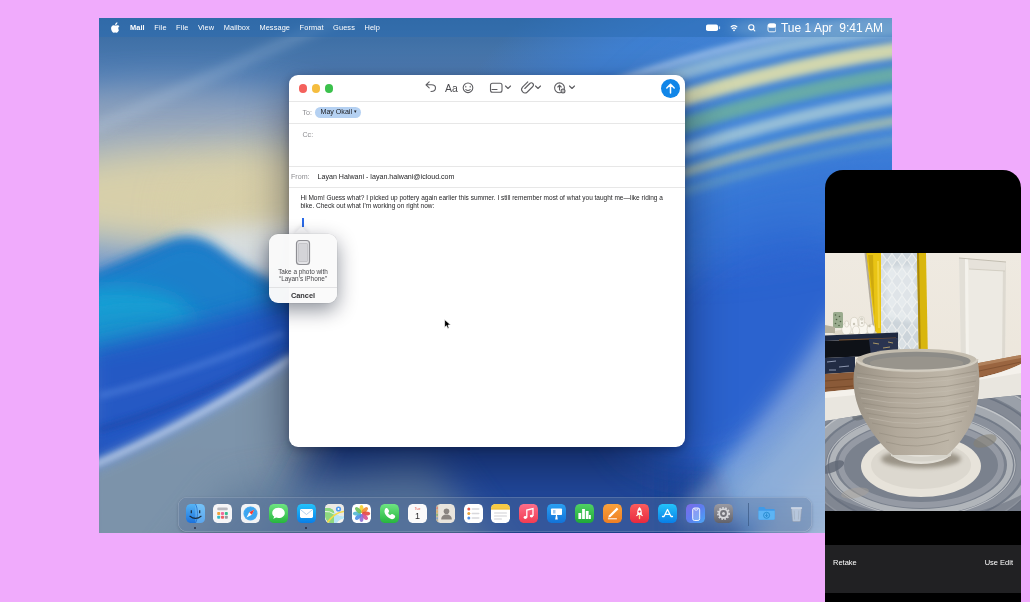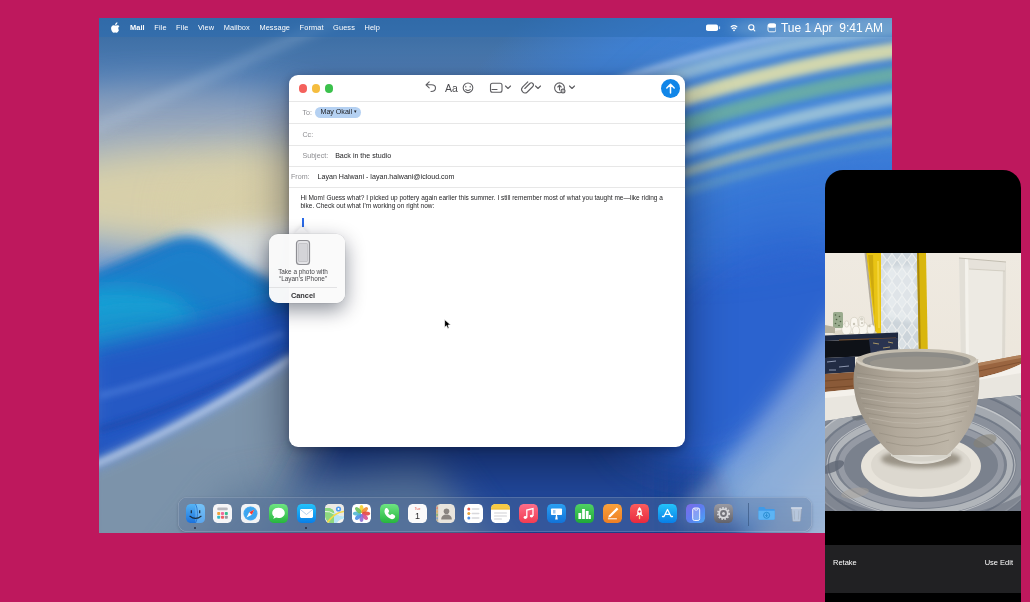--- a/index.html
+++ b/index.html
@@ -1,34 +1,34 @@
 <!DOCTYPE html>
 <html><head>
 <meta charset="utf-8">
 <style>
 * { margin:0; padding:0; box-sizing:border-box; }
 html,body { width:1030px; height:602px; background:#000; font-family:"Liberation Sans", sans-serif; }
-#stage { position:relative; width:1030px; height:602px; background:#be185d; overflow:hidden; will-change:transform; }
+#stage { position:relative; width:1030px; height:602px; background:#f0abfc; overflow:hidden; will-change:transform; }
 #desktop { position:absolute; left:99px; top:18px; width:793px; height:515px; overflow:hidden; background:#3b6fb0; }
 #wall { position:absolute; left:0; top:0; }
 #menubar { position:absolute; left:0; top:0; width:793px; height:19px; color:#fff; font-size:7.4px; display:flex; align-items:center; }
 .mitem { margin-right:9.5px; letter-spacing:0.1px; }
 #menubar .bold { font-weight:bold; }
 #mright { position:absolute; right:9px; top:0; height:19px; display:flex; align-items:center; color:#fff; font-size:12px; }
 
 #mailwin { position:absolute; left:190px; top:57px; width:396px; height:372px; background:#fff; border-radius:9px; box-shadow:0 18px 45px rgba(0,5,30,.5), 0 2px 8px rgba(0,5,30,.3); }
 .tl { position:absolute; top:9.4px; width:8.6px; height:8.6px; border-radius:50%; }
 #sendbtn { position:absolute; left:372px; top:4px; width:19px; height:19px; border-radius:50%; background:#1186e8; }
 .hrow { position:absolute; left:0; width:100%; border-top:1px solid #e7e7e7; font-size:7.1px; color:#8c8c90; }
 .hval { color:#1c1c1e; }
 #mailbody { position:absolute; left:11.5px; top:118.5px; width:370px; font-size:6.5px; line-height:8.4px; color:#1c1c1e; letter-spacing:0px; }
 #caret { position:absolute; left:13px; top:143px; width:1.5px; height:9px; background:#2b6be8; }
 #maypill { display:inline-block; background:#b5d1f2; color:#1c1c1e; border-radius:5.5px; height:11px; line-height:11px; padding:0 4px 0 5px; margin-left:3.5px; vertical-align:middle; position:relative; top:-0.5px;}
 
-#popover { position:absolute; left:170px; top:216px; width:76px; height:69px; background:rgba(250,250,250,.98); border-radius:9px; box-shadow:0 7px 20px rgba(0,10,30,.45), 0 0 0 0.5px rgba(0,0,0,.08); }
+#popover { position:absolute; left:170px; top:216px; width:68px; height:69px; background:rgba(250,250,250,.98); border-radius:9px; box-shadow:0 7px 20px rgba(0,10,30,.45), 0 0 0 0.5px rgba(0,0,0,.08);text-align:right; }
 #povarrow { position:absolute; left:197px; top:210.5px; width:11px; height:11px; background:rgba(250,250,250,.98); transform:rotate(45deg); border-radius:2px 0 0 0; box-shadow:-2px -2px 4px rgba(0,10,30,.08);}
 
 #dock { position:absolute; left:79px; top:479px; width:634px; height:35px; border-radius:9px; background:rgba(88,116,155,0.35); box-shadow:inset 0 0 0 0.5px rgba(255,255,255,.3), 0 1px 3px rgba(0,0,30,.2); }
 .dicon { position:absolute; top:7.2px; width:19px; height:19px; border-radius:4.5px; }
 .ddot { position:absolute; top:29.5px; width:2px; height:2px; border-radius:50%; background:rgba(20,20,40,.75); }
 
 #iphone { position:absolute; left:825px; top:170px; width:196px; height:432px; background:#000; border-radius:18px 18px 0 0; }
 #istatus { position:absolute; left:0; top:0; width:196px; height:22px; color:#fff; }
 #iphototop { position:absolute; left:0; top:83px; width:196px; height:258px; overflow:hidden; }
 #itoolbar { position:absolute; left:0; top:375px; width:196px; height:48px; background:#212123; color:#fff; font-size:7.5px; }
@@ -180,21 +180,20 @@
           </g>
         </g>
       </svg>
       <div id="sendbtn">
         <svg width="19" height="19" viewBox="0 0 19 19">
             <path d="M9.5 14 L9.5 5.5 M5.8 9 L9.5 5.3 L13.2 9" stroke="#fff" stroke-width="1.5" fill="none" stroke-linecap="round" stroke-linejoin="round"></path>
           </svg>
       </div>
       <div class="hrow" style="top:26px;height:22px;line-height:22px;"><span style="margin-left:13.5px">To:</span><span id="maypill">May Okail <span style="font-size:5px;position:relative;top:-1px">▾</span></span></div>
       <div class="hrow" style="top:48px;height:22px;line-height:22px;"><span style="margin-left:13.5px">Cc:</span></div>
-      <div class="hrow" style="top:70px;height:21px;line-height:21px;"><span style="margin-left:13.5px">Subject:</span><span class="hval" style="margin-left:7px">Back in the studio</span></div>
       <div class="hrow" style="top:91px;height:21px;line-height:21px;"><span style="margin-left:2px">From:</span><span class="hval" style="margin-left:8px">Layan Halwani - layan.halwani@icloud.com</span></div>
       <div class="hrow" style="top:112px;height:0;"></div>
       <div id="mailbody">Hi Mom! Guess what? I picked up pottery again earlier this summer. I still remember most of what you taught me—like riding a bike. Check out what I'm working on right now:</div>
       <div id="caret"></div>
     </div>
     <div id="povarrow"></div>
     <div id="popover">
       <svg width="68" height="69" viewBox="0 0 68 69">
         <rect x="27.5" y="6.5" width="13" height="24" rx="3" fill="#e3e3e6" stroke="#8e8e93" stroke-width="1.2"></rect>
         <rect x="29.5" y="9.5" width="9" height="18" rx="0.5" fill="#d4d4d8" stroke="#aeaeb2" stroke-width="0.5"></rect>

